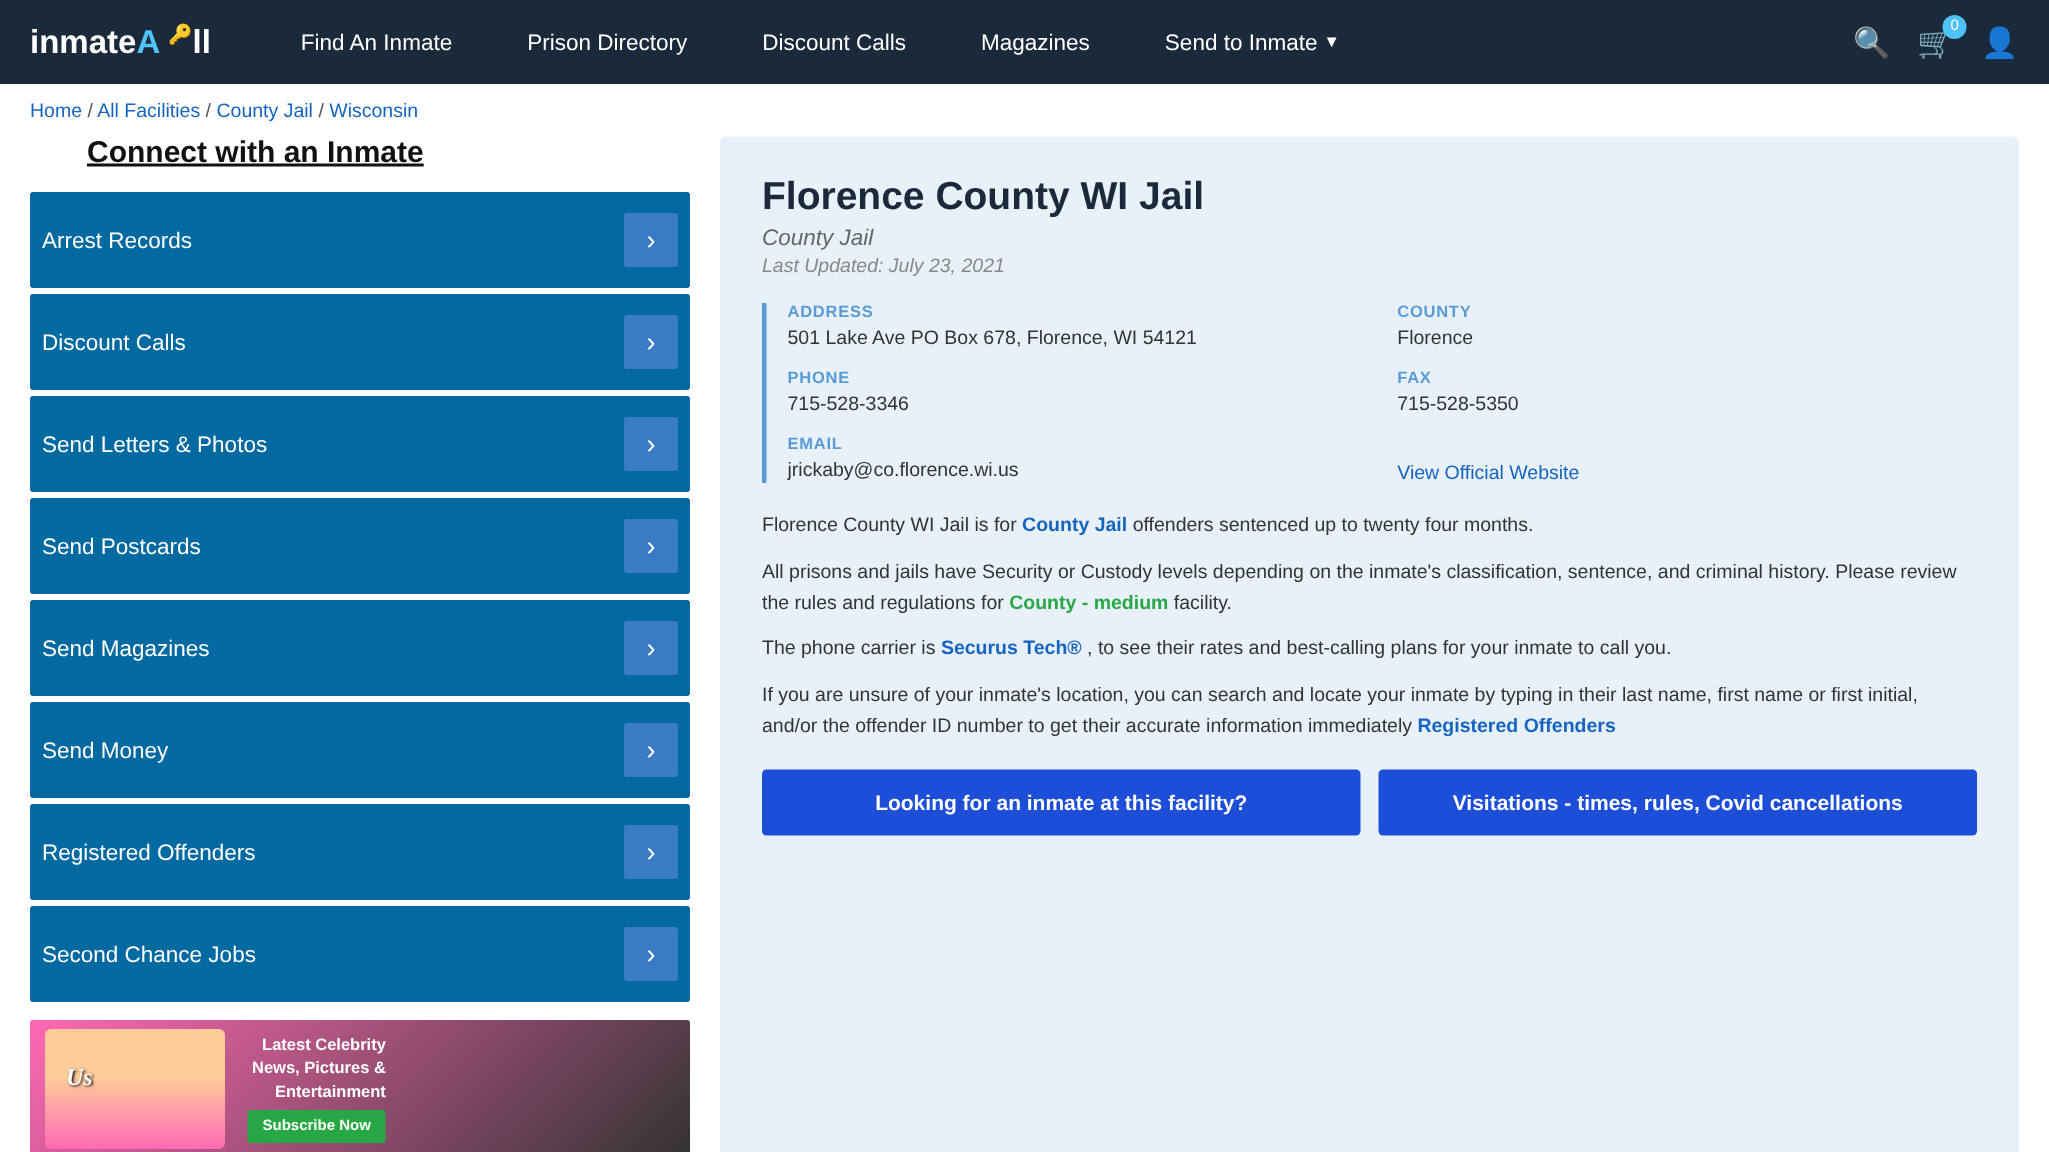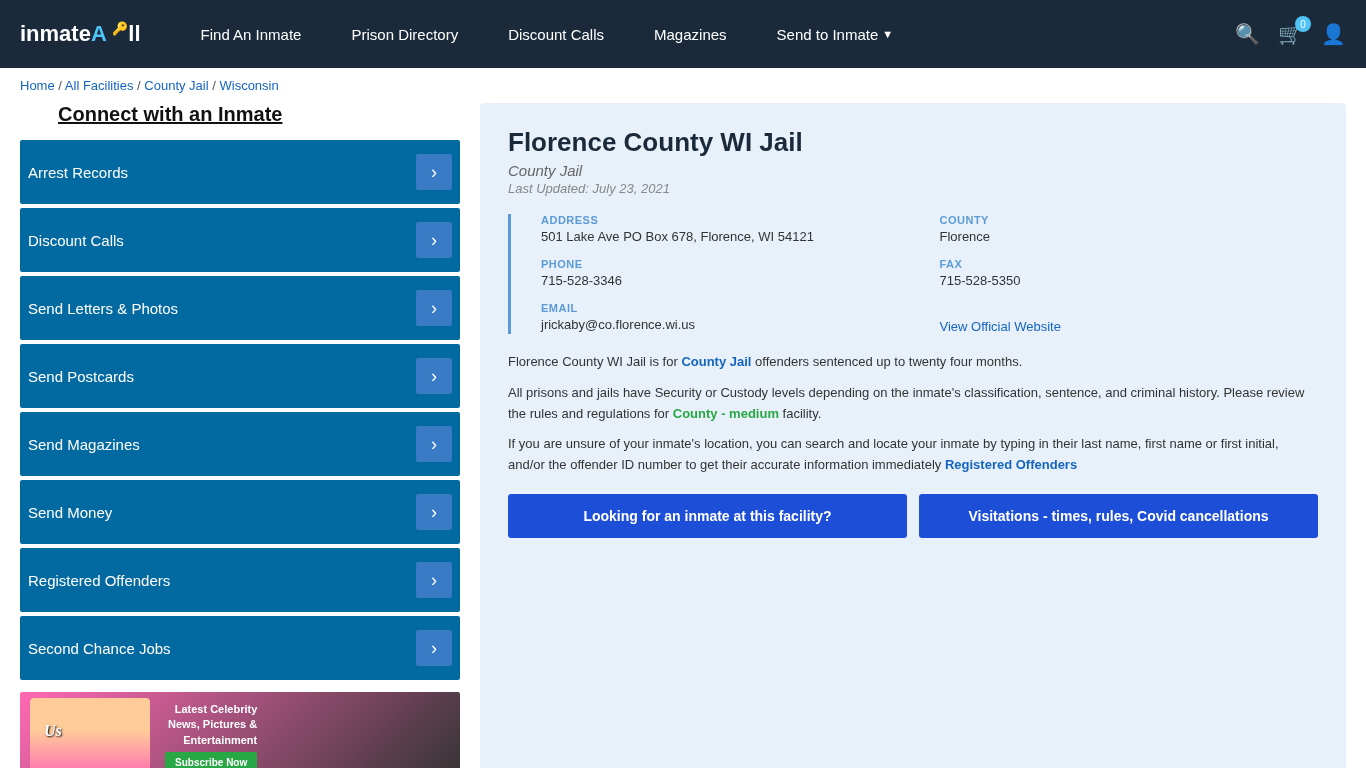--- a/index.html
+++ b/index.html
@@ -4,21 +4,21 @@
   <style>
     * { margin: 0; padding: 0; box-sizing: border-box; }
     body { font-family: Arial, sans-serif; font-size: 14px; color: #333; background: #fff; width: 1366px; }
 
     
     .header {
       background: #1a2a3a;
       display: flex;
       align-items: center;
       padding: 0 20px;
-      height: 68px;
+      height: 56px;
     }
     .logo {
       display: flex;
       align-items: center;
       margin-right: 40px;
     }
     .logo-text {
       color: #fff;
       font-size: 22px;
       font-weight: bold;
@@ -205,21 +205,21 @@
       margin-bottom: 2px;
     }
     .facility-updated {
       font-size: 13px;
       color: #888;
       font-style: italic;
       margin-bottom: 18px;
     }
     .info-divider {
       border-left: 3px solid #5b9bd5;
-      padding-left: 30px;
+      padding-left: 14px;
       margin-bottom: 18px;
     }
     .info-grid {
       display: grid;
       grid-template-columns: 1fr 1fr;
       gap: 14px 20px;
     }
     .info-label {
       font-size: 11px;
       font-weight: bold;
@@ -404,20 +404,25 @@
       <a href="#"> County Jail </a>
       <span>offenders sentenced up to twenty four months.</span>
     </p>
 
     <p class="facility-description">
       <span>All prisons and jails have Security or Custody levels depending on the inmate's classification, sentence, and criminal history. Please review the rules and regulations for</span>
       <a href="#" class="green" style="color:#28a745; font-weight:bold;"> County - medium </a>
       <span>facility.</span>
     </p>
 
+    <p class="facility-description">
+      <span>The phone carrier is</span>
+      <a href="#"> Securus Tech® </a>
+      <span>, to see their rates and best-calling plans for your inmate to call you.</span>
+    </p>
 
     <p class="facility-description">
       <span>If you are unsure of your inmate's location, you can search and locate your inmate by typing in their last name, first name or first initial, and/or the offender ID number to get their accurate information immediately</span>
       <a href="#"> Registered Offenders</a>
     </p>
 
     <div class="action-buttons">
       <button class="btn-green">Looking for an inmate at this facility?</button>
       <button class="btn-green">Visitations - times, rules, Covid cancellations</button>
     </div>

